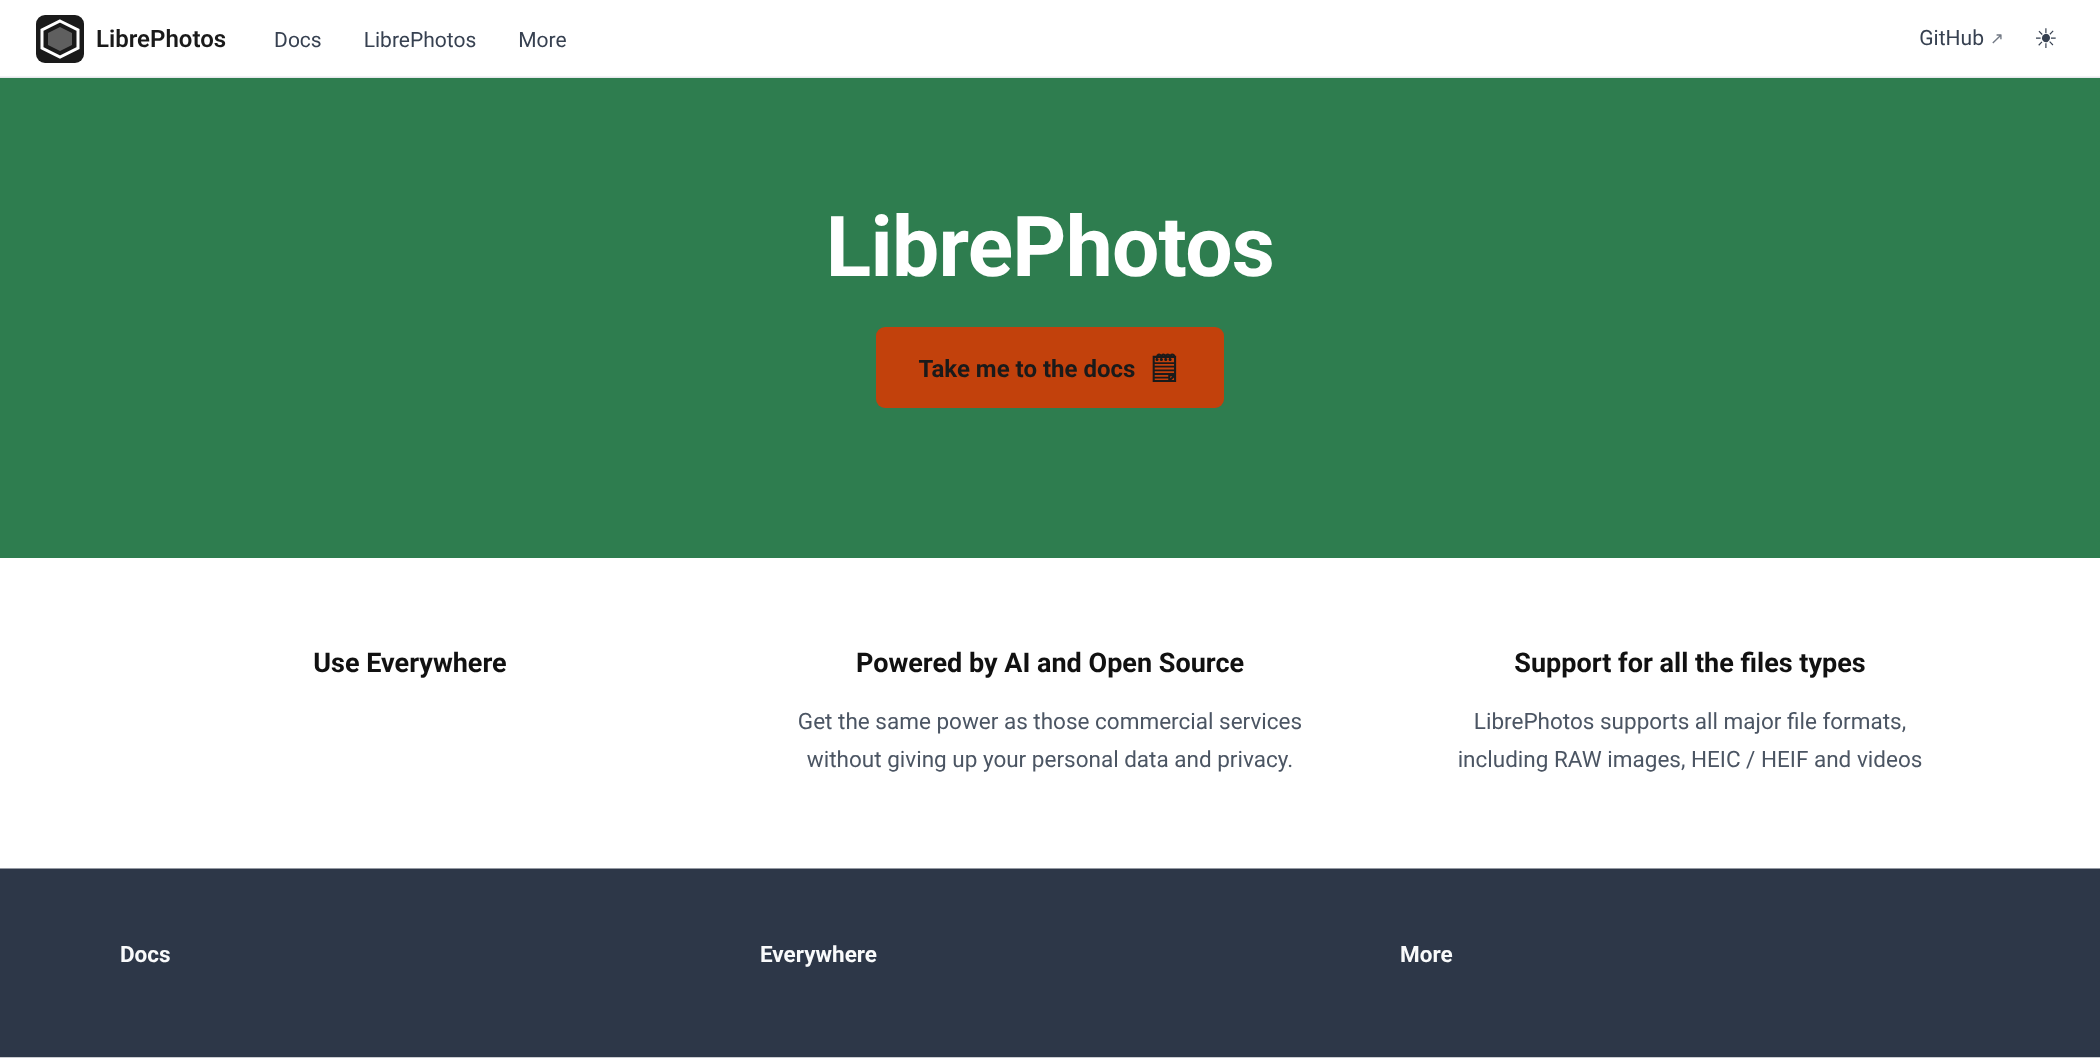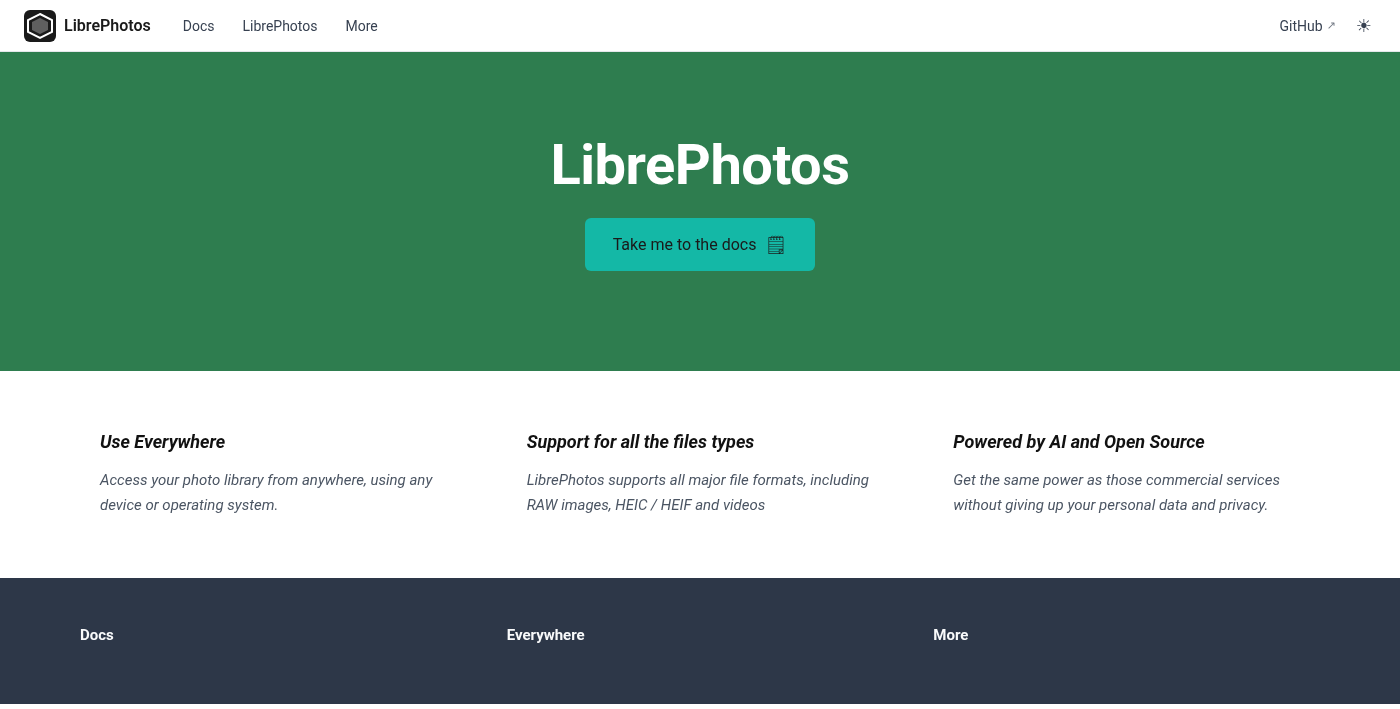--- a/index.html
+++ b/index.html
@@ -83,46 +83,45 @@
     .hero-subtitle {
       font-size: 20px;
       font-weight: 400;
       opacity: 0.92;
       margin-bottom: 40px;
     }
     .hero-btn {
       display: inline-flex;
       align-items: center;
       gap: 8px;
-      background: #14b8a6;
+      background: #c2410c;
       color: #1a1a1a;
       border: none;
       padding: 16px 28px;
       border-radius: 6px;
       font-size: 16px;
-      font-weight: 400;
+      font-weight: 700;
       cursor: pointer;
       text-decoration: none;
     }
     .docs-icon {
       font-size: 18px;
     }
 
     
     .features {
       display: grid;
       grid-template-columns: 1fr 1fr 1fr;
       padding: 60px 80px;
       gap: 40px;
       background: #fff;
     }
     .feature {
-      text-align: left;
+      text-align: center;
       padding: 0 20px;
-      font-style: italic;
     }
     .feature-title {
       font-size: 18px;
       font-weight: 700;
       margin-bottom: 16px;
       color: #111;
     }
     .feature-desc {
       font-size: 15px;
       color: #4b5563;
@@ -179,29 +178,28 @@
   <h1 class="hero-title">LibrePhotos</h1>
   <a class="hero-btn" href="#">
     <span>Take me to the docs</span>
     <span class="docs-icon">🗒</span>
   </a>
 </section>
 
 <section class="features">
   <div class="feature">
     <h2 class="feature-title">Use Everywhere</h2>
-    <p class="feature-desc">Access your photo library from anywhere, using any device or operating system.</p>
+  </div>
+  <div class="feature">
+    <h2 class="feature-title">Powered by AI and Open Source</h2>
+    <p class="feature-desc">Get the same power as those commercial services without giving up your personal data and privacy.</p>
   </div>
   <div class="feature">
     <h2 class="feature-title">Support for all the files types</h2>
     <p class="feature-desc">LibrePhotos supports all major file formats, including RAW images, HEIC / HEIF and videos</p>
-  </div>
-  <div class="feature">
-    <h2 class="feature-title">Powered by AI and Open Source</h2>
-    <p class="feature-desc">Get the same power as those commercial services without giving up your personal data and privacy.</p>
   </div>
 </section>
 
 <footer class="footer">
   <div class="footer-grid">
     <div class="footer-col">
       <div class="footer-section-title">Docs</div>
 
     </div>
     <div class="footer-col">

